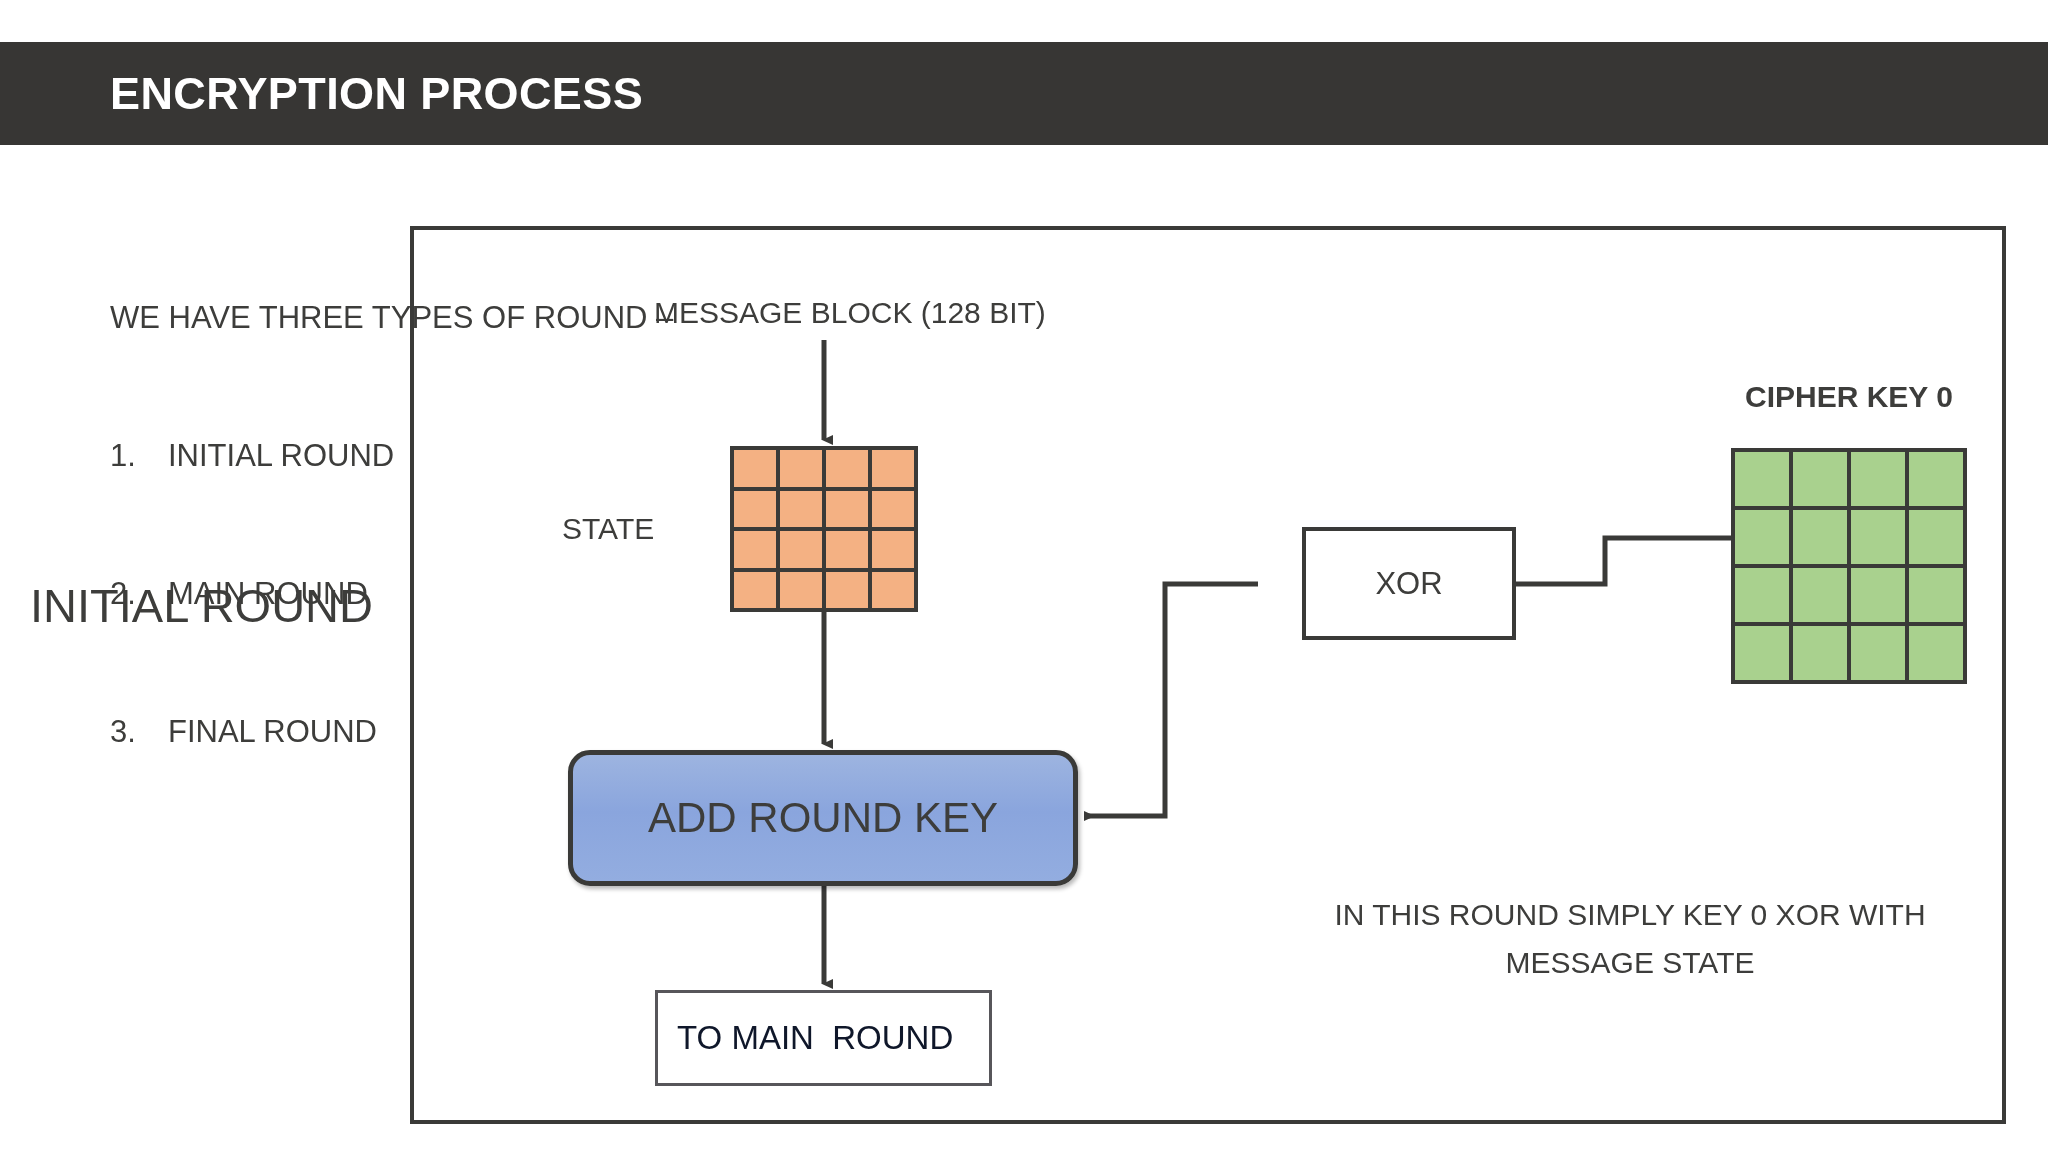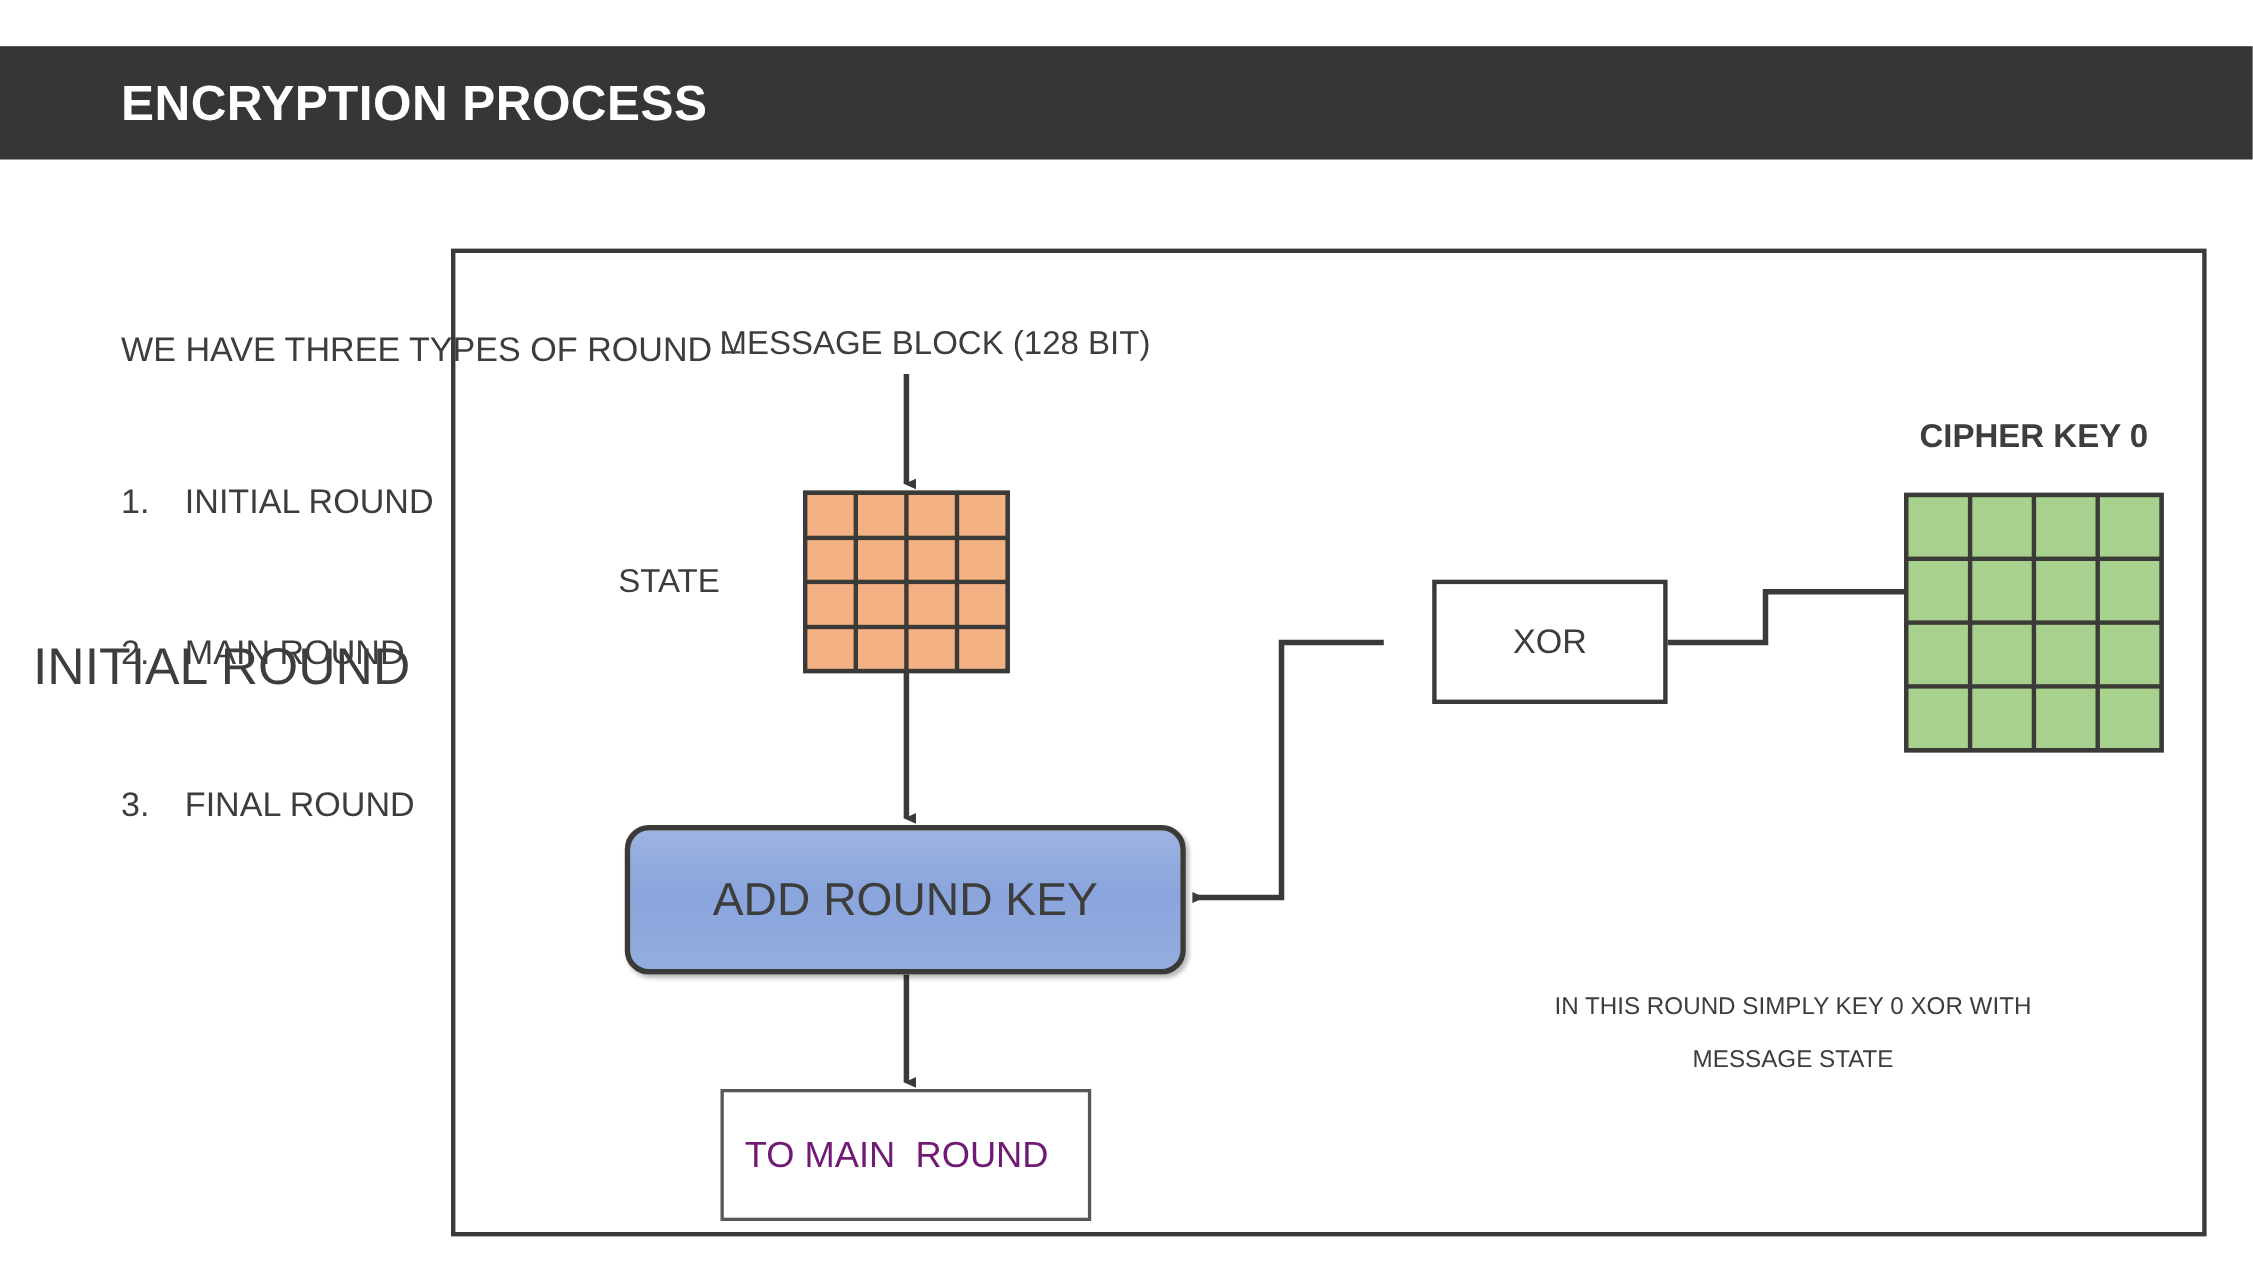--- a/index.html
+++ b/index.html
@@ -85,21 +85,21 @@
   #message-block-label { left: 654px; top: 296px; }
   #state-label        { left: 562px; top: 512px; }
   #cipher-key-label   { left: 1745px; top: 380px; font-weight: bold; }
 
   #round-note {
     position: absolute;
     left: 1310px;
     top: 891px;
     width: 640px;
     text-align: center;
-    font-size: 22px;
+    font-size: 30px;
     line-height: 48px;
     color: #3d3d3b;
   }
   #round-note span { display: block; white-space: pre; }
 
   
   .grid4 {
     position: absolute;
     display: grid;
     grid-template-columns: repeat(4, 1fr);
@@ -149,28 +149,28 @@
     font-size: 42px;
     color: #3d3d3b;
     box-shadow: 2px 3px 4px rgba(0,0,0,0.28);
     white-space: pre;
   }
 
   
   #to-main-round-box {
     position: absolute;
     left: 655px; top: 990px;
-    width: 337px; height: 120px;
+    width: 337px; height: 96px;
     border: 3px solid #57565a;
     box-sizing: border-box;
     background: #ffffff;
     display: flex;
     align-items: center;
     font-size: 33px;
-    color: #701a75;
+    color: #0f172a;
     padding-left: 19px;
     white-space: pre;
   }
 
   
   #connectors {
     position: absolute;
     left: 0; top: 0;
     width: 2048px; height: 1152px;
     pointer-events: none;

